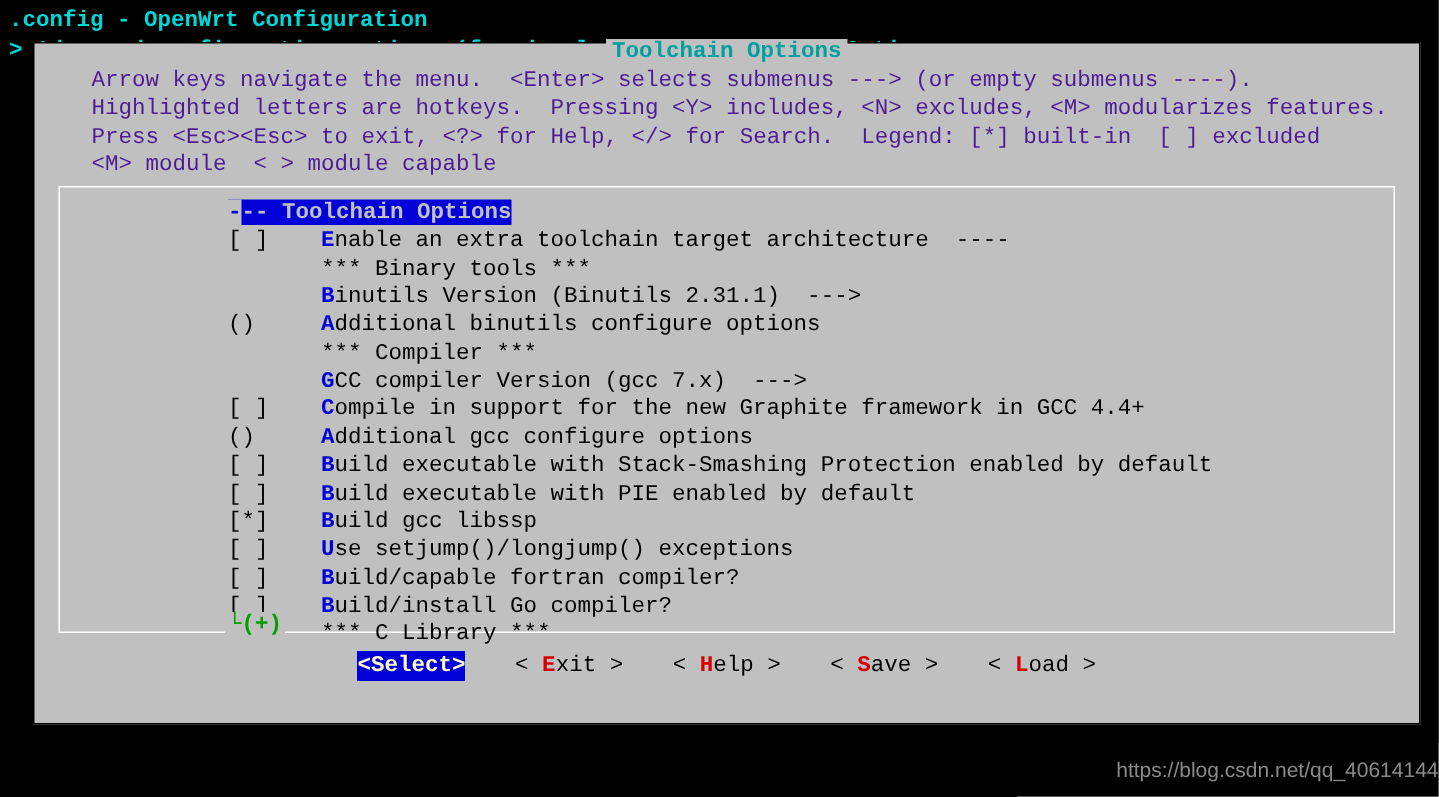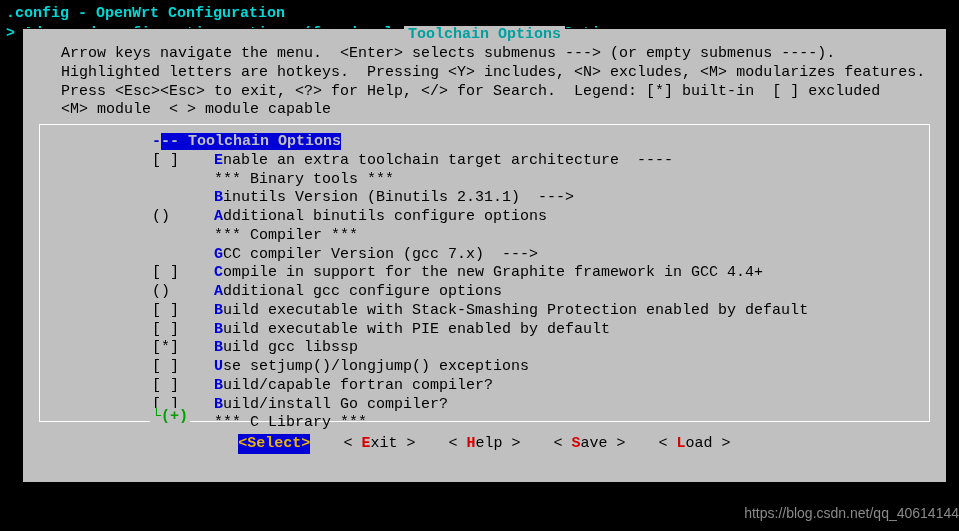--- a/index.html
+++ b/index.html
@@ -49,21 +49,21 @@
       text-align: center;
       margin-top: -3px;
       position: relative;
       z-index: 2;
     }
     .panel-title span {
       background: #c0c0c0;
       padding: 0 4px;
     }
     .help-text {
-      color: #000000;
+      color: #4c1d95;
       padding: 2px 4px 4px 20px;
       line-height: 1.25;
       white-space: pre-wrap;
     }
     .inner-box {
       border: 1px solid #ffffff;
       margin: 0 16px 8px 16px;
       padding: 8px 12px 6px 12px;
       position: relative;
       height: 298px;
@@ -106,21 +106,21 @@
       color: #000;
       padding: 4px 0;
       line-height: 1.3;
     }
     .button-row .btn {
       display: inline-block;
       margin: 0 12px;
     }
     .btn-selected {
       background: #0000d7;
-      color: #eab308;
+      color: #fef9c3;
       font-weight: bold;
     }
     .btn-hotkey {
       color: #d70000;
       font-weight: bold;
     }
     .shadow-bottom {
       position: absolute;
       left: 30px;
       right: 4px;

